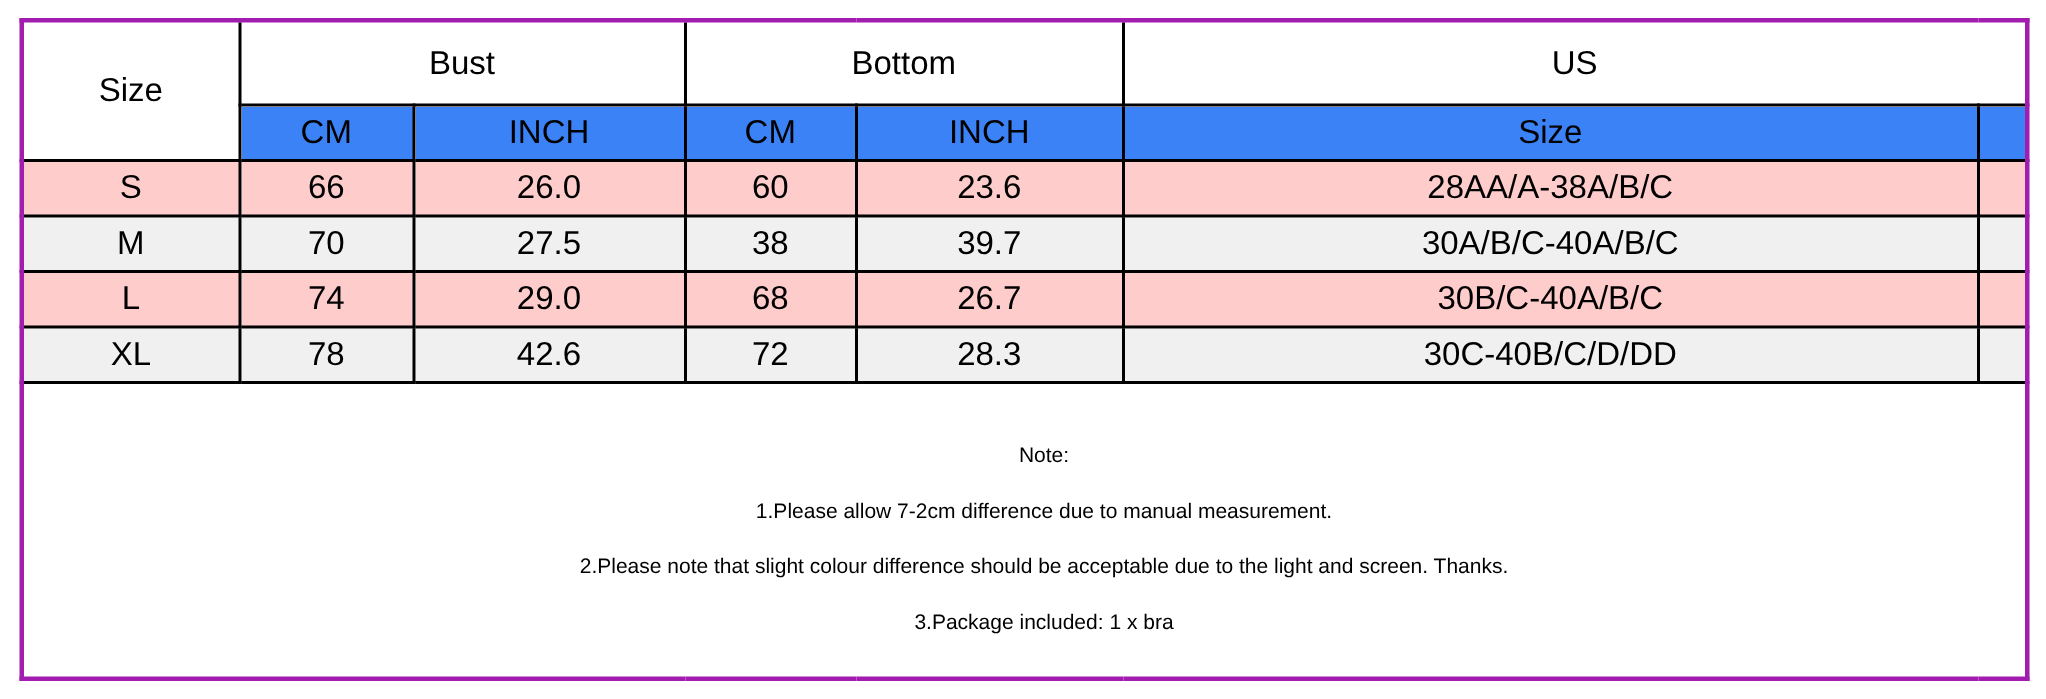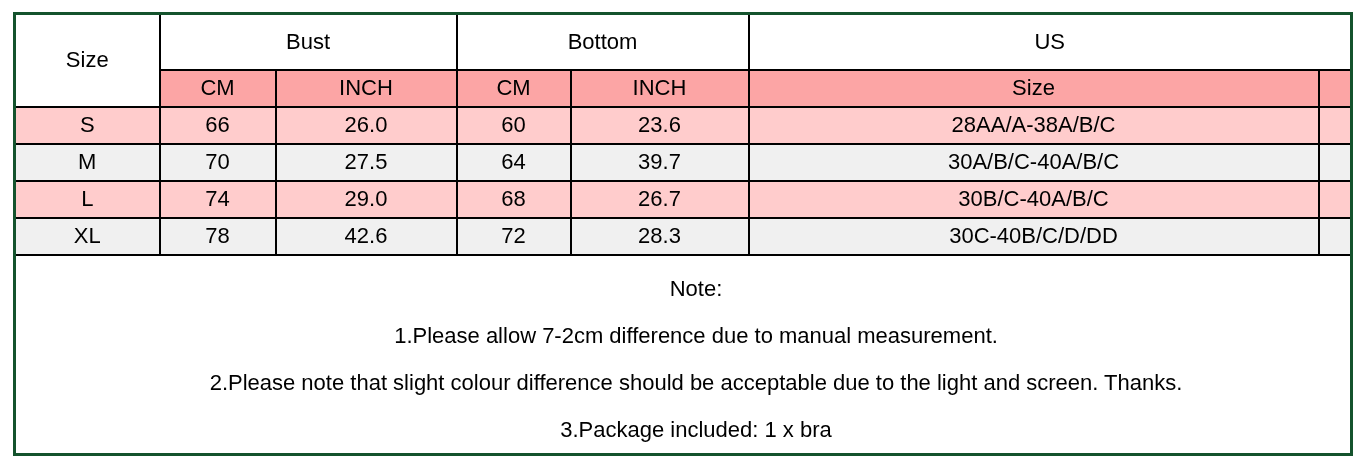--- a/index.html
+++ b/index.html
@@ -9,47 +9,47 @@
     font-family: "Liberation Sans", "DejaVu Sans", sans-serif;
     overflow: hidden;
   }
   .page { position: relative; width: 1364px; height: 466px; }
   table.size-chart {
     position: absolute;
     left: 13px; top: 12px;
     width: 1337px;
     border-collapse: collapse;
     table-layout: fixed;
-    border: 3px solid #14532d;
+    border: 3px solid #a21caf;
     font-size: 22px;
     color: #000000;
   }
   table.size-chart td, table.size-chart th {
     border: 2px solid #000000;
     text-align: center;
     vertical-align: middle;
     font-weight: normal;
     overflow: hidden;
     white-space: nowrap;
   }
   tr.group-header td { height: 56px; background: #ffffff; }
-  tr.sub-header td   { height: 37px; background: #fca5a5; margin-top: 44px; }
+  tr.sub-header td   { height: 37px; background: #3b82f6; margin-top: 44px; }
   tr.data-row td     { height: 37px; }
   tr.row-pink td     { background: #ffcccc; }
   tr.row-gray td     { background: #f0f0f0; }
   td.size-head { background: #ffffff; }
   td.note-cell {
     height: 198px;
     background: #ffffff;
     text-align: left;
     vertical-align: top;
     padding: 20px 10px 10px 36px;
     white-space: normal;
   }
-  .note-line { display: block; margin-bottom: 21px; font-size: 22px; }
+  .note-line { display: block; margin-bottom: 21px; font-size: 14px; }
   .note-line:last-child { margin-bottom: 0; }
 </style>
 </head>
 <body>
 
 <div class="page">
   <table class="size-chart">
     <colgroup>
       <col style="width:145px">
       <col style="width:116px">
@@ -84,21 +84,21 @@
       <td>60</td>
       <td>23.6</td>
       <td>28AA/A-38A/B/C</td>
       <td></td>
     </tr>
 
     <tr class="data-row row-gray">
       <td>M</td>
       <td>70</td>
       <td>27.5</td>
-      <td>64</td>
+      <td>38</td>
       <td>39.7</td>
       <td>30A/B/C-40A/B/C</td>
       <td></td>
     </tr>
 
     <tr class="data-row row-pink">
       <td>L</td>
       <td>74</td>
       <td>29.0</td>
       <td>68</td>

